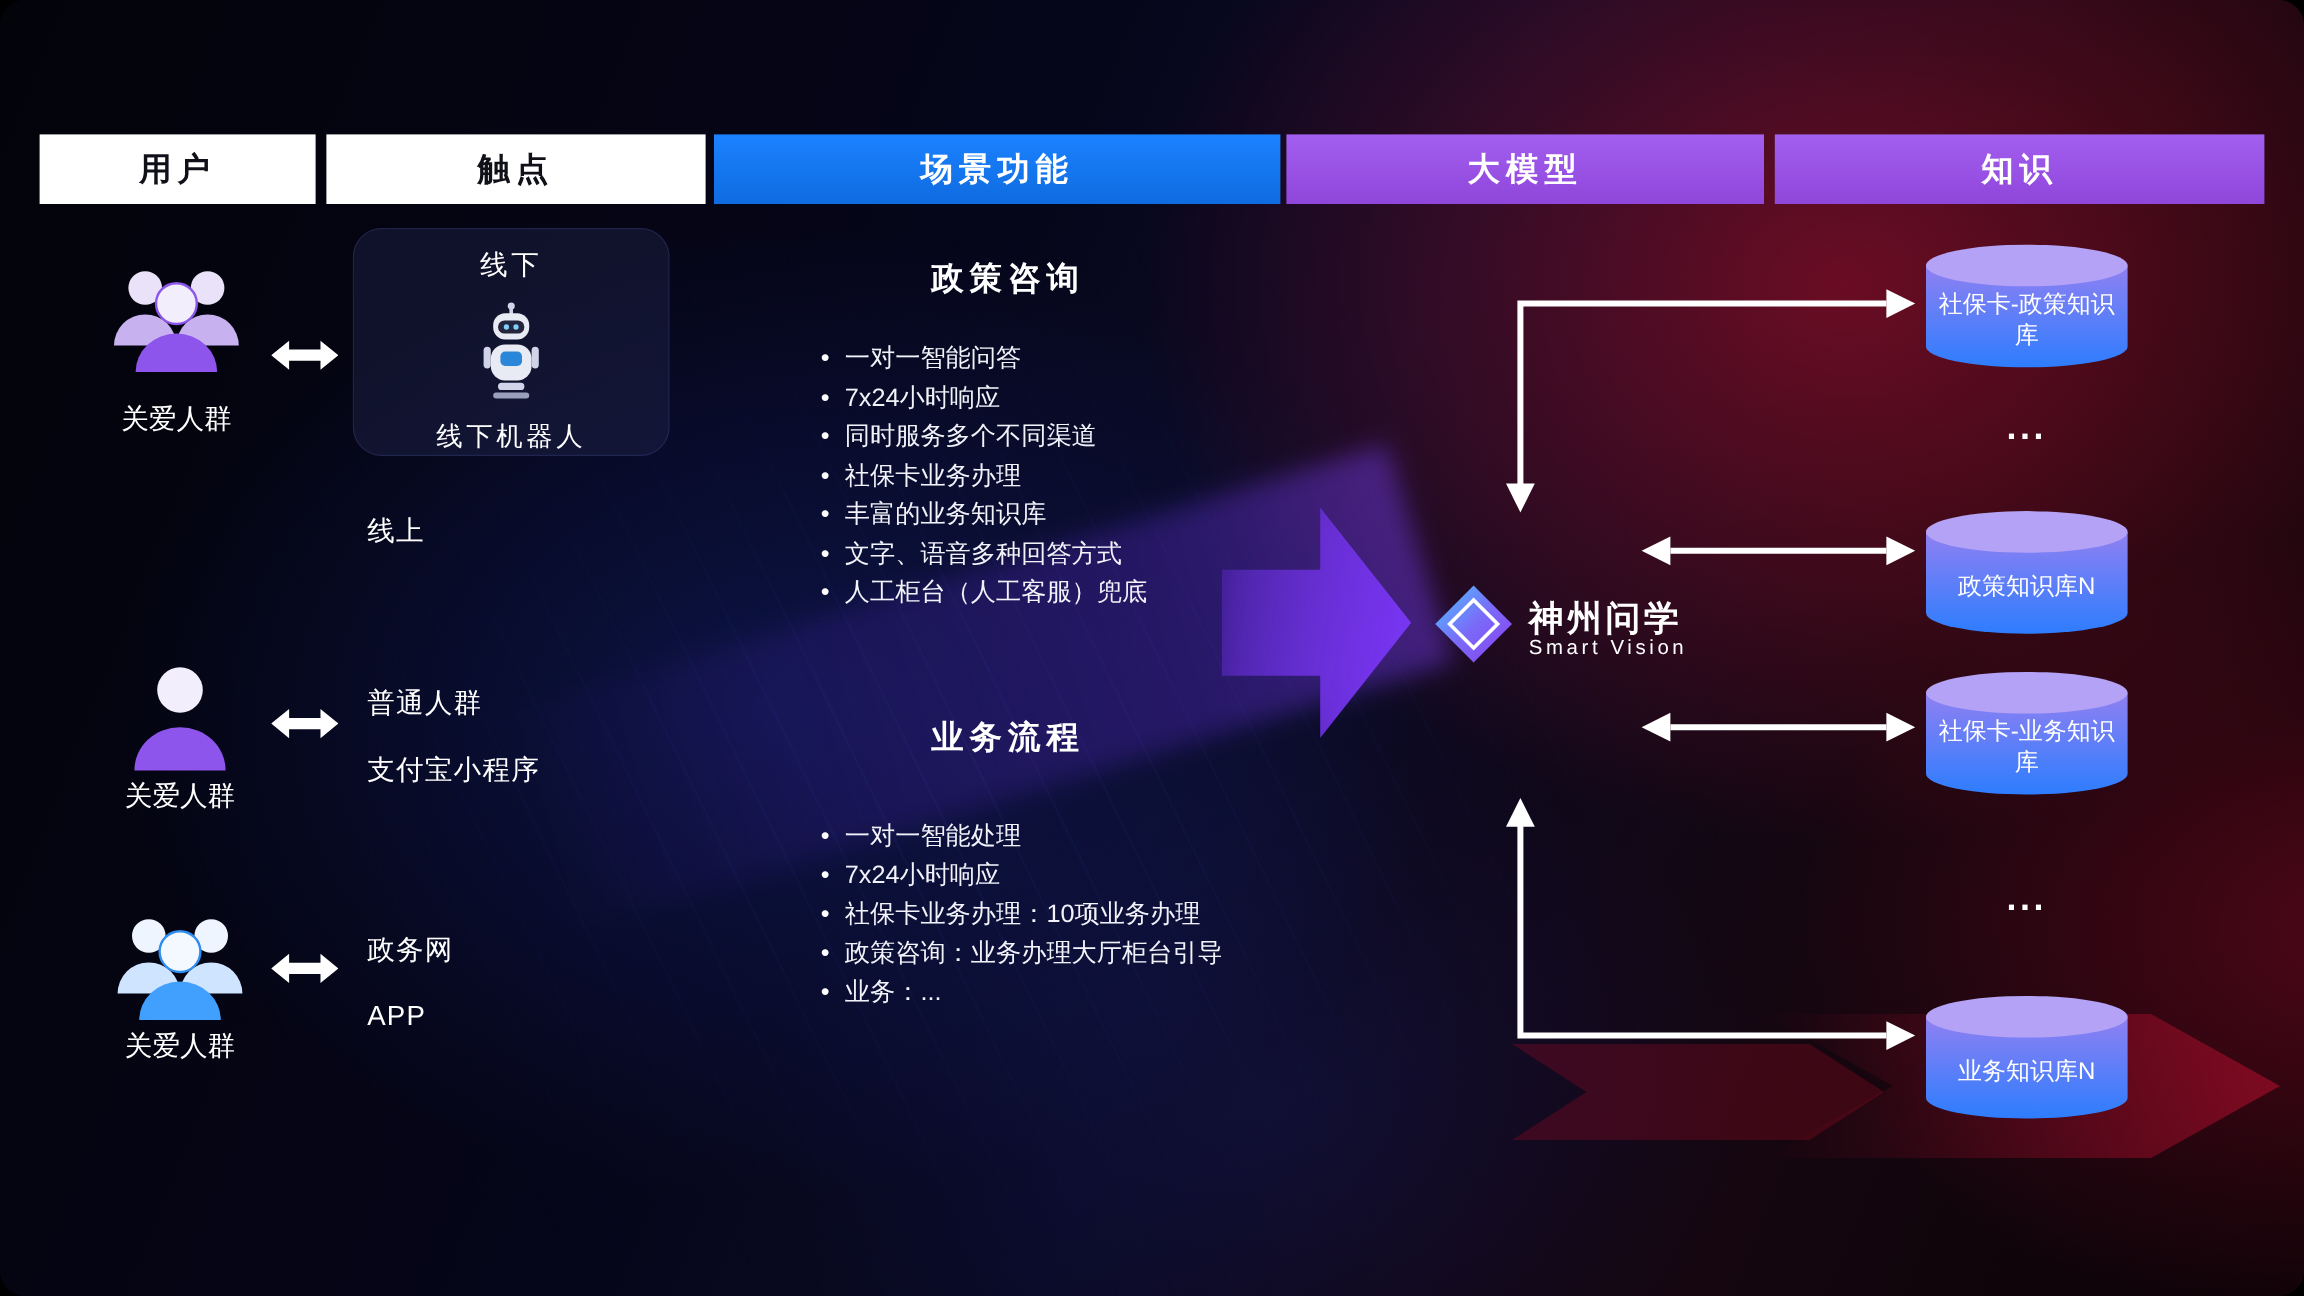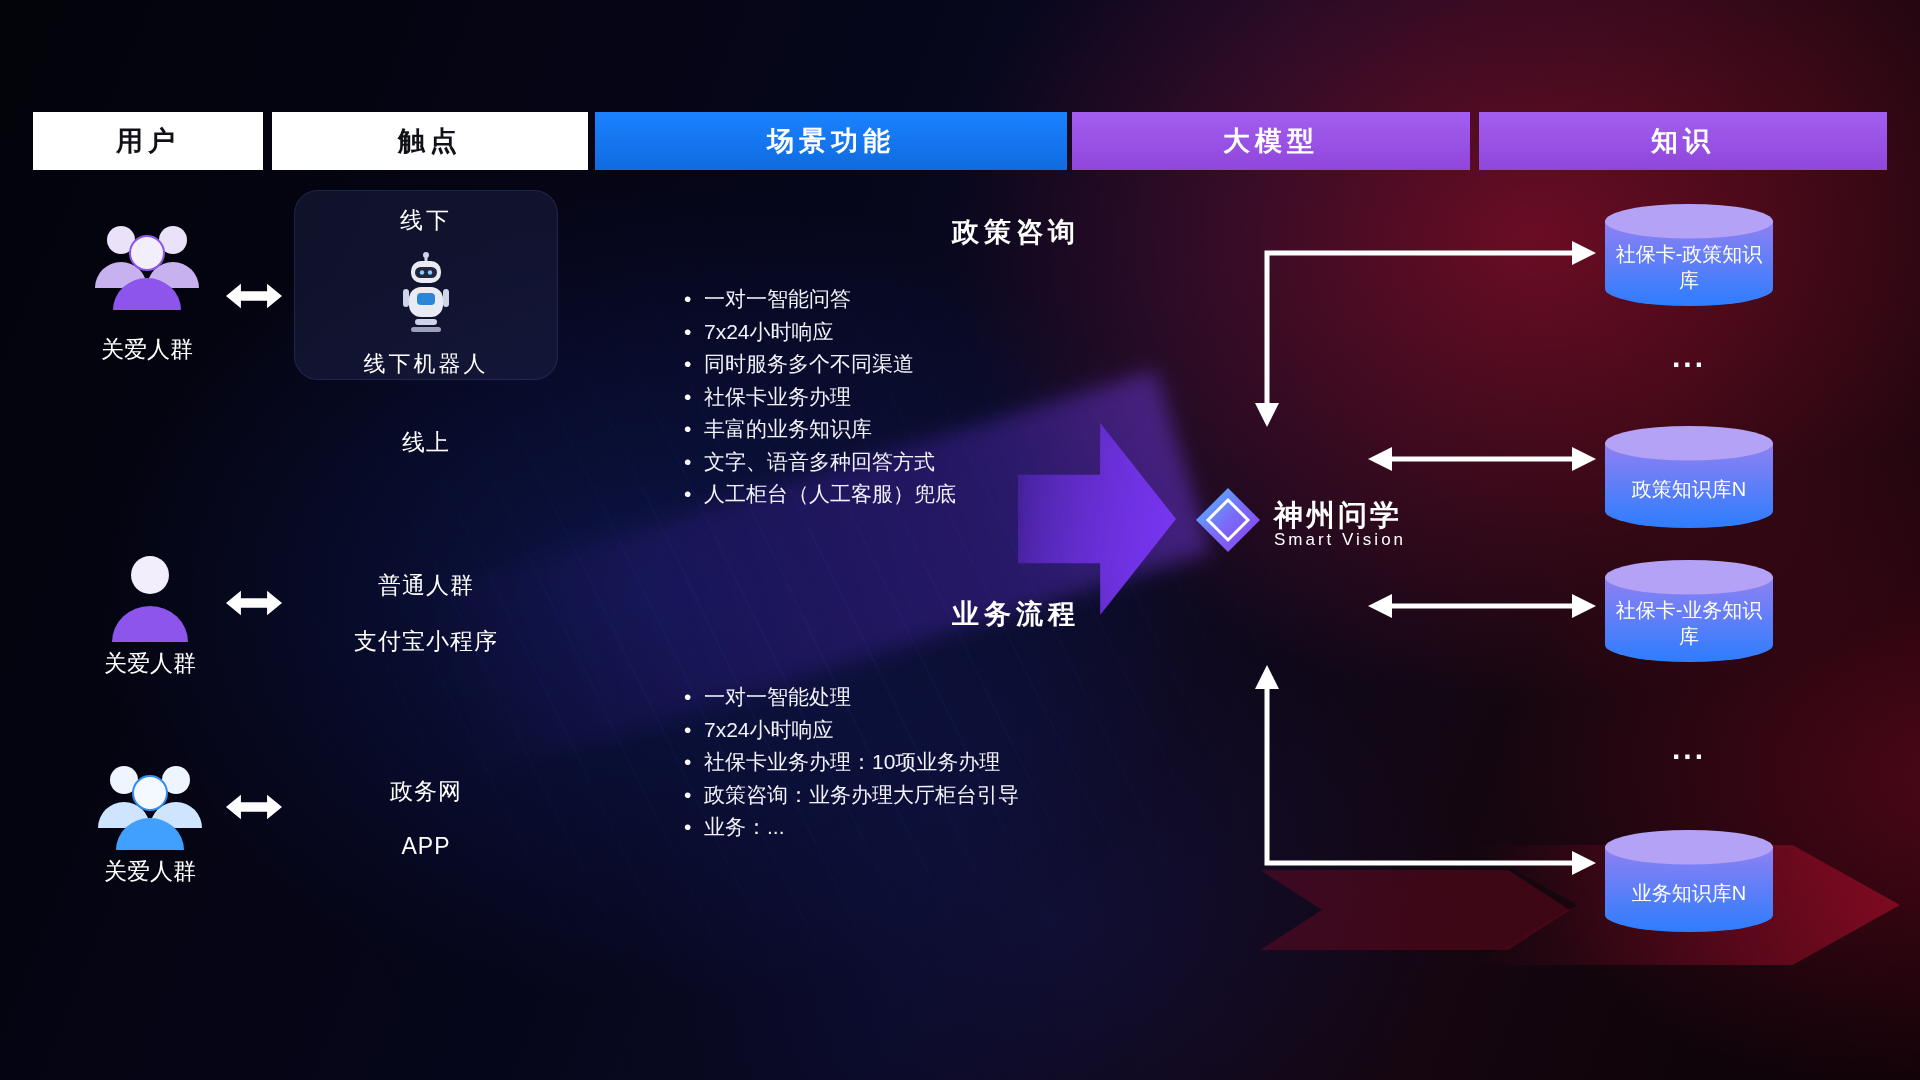--- a/index.html
+++ b/index.html
@@ -1,17 +1,17 @@
 <!DOCTYPE html>
 <html><head>
 <meta charset="utf-8">
 <style>
   html,body{margin:0;padding:0;background:#000;}
   .stage{position:relative;width:1920px;height:1080px;overflow:hidden;
-    font-family:"Liberation Sans","DejaVu Sans",sans-serif;color:#fff;background:#05050e;}
+    font-family:"Liberation Sans","DejaVu Sans",sans-serif;color:#fff;background:#05050e;border-radius:21px;}
   .abs{position:absolute;}
   .bg{position:absolute;inset:0;
     background:
       radial-gradient(ellipse 950px 750px at 80% 22%, rgba(195,18,48,0.50), transparent 62%),
       radial-gradient(ellipse 800px 560px at 103% 72%, rgba(170,10,40,0.42), transparent 60%),
       radial-gradient(ellipse 900px 650px at 34% 55%, rgba(25,50,170,0.30), transparent 62%),
       radial-gradient(ellipse 700px 500px at 55% 85%, rgba(30,40,150,0.18), transparent 60%),
       linear-gradient(112deg,#03030a 0%,#06061a 38%,#0a0a24 55%,#15060f 78%,#0b0307 100%);}
   .streaks{position:absolute;inset:0;
     background:repeating-linear-gradient(64deg, rgba(70,120,255,0.05) 0 2px, transparent 2px 44px);
@@ -36,24 +36,24 @@
   .hdr-blue{background:linear-gradient(180deg,#1b82ff,#0f6be0);color:#fff;}
   .hdr-purple{background:linear-gradient(180deg,#a25ff0,#8f46da);color:#fff;}
 
   .user-label{position:absolute;text-align:center;font-size:23px;color:#fff;}
 
   .offline-card{position:absolute;left:294px;top:190px;width:264px;height:190px;
     background:rgba(28,31,66,0.55);border:1px solid rgba(130,140,255,0.14);border-radius:24px;
     display:flex;flex-direction:column;align-items:center;justify-content:space-between;
     padding:14px 0 0;box-sizing:border-box;}
   .card-title{font-size:23px;color:#fff;letter-spacing:3px;}
-  .tp-label{position:absolute;left:306px;width:240px;text-align:center;font-size:23px;color:#fff;letter-spacing:1px;}
+  .tp-label{position:absolute;left:306px;width:240px;text-align:left;font-size:23px;color:#fff;letter-spacing:1px;}
 
   .scen{position:absolute;left:600px;width:480px;}
-  .scen h3{margin:0;text-align:right;font-size:27px;font-weight:bold;letter-spacing:5px;color:#fff;}
+  .scen h3{margin:0;text-align:center;font-size:27px;font-weight:bold;letter-spacing:5px;color:#fff;}
   .scen ul{list-style:none;margin:0;padding:0 0 0 82px;}
   .scen li{font-size:21px;line-height:32.5px;position:relative;padding-left:22px;color:#f2f3fa;}
   .scen li::before{content:"\2022";position:absolute;left:2px;top:0;color:#fff;}
 
   .model-name{position:absolute;font-size:29px;font-weight:bold;letter-spacing:3px;color:#fff;}
   .model-sub{position:absolute;font-size:17px;letter-spacing:3px;color:#fff;}
 
   .cyl{position:absolute;width:176px;height:106px;}
   .cyl svg{position:absolute;inset:0;width:100%;height:100%;}
   .cyl-label{position:absolute;left:12px;right:12px;top:28px;bottom:4px;display:flex;align-items:center;

